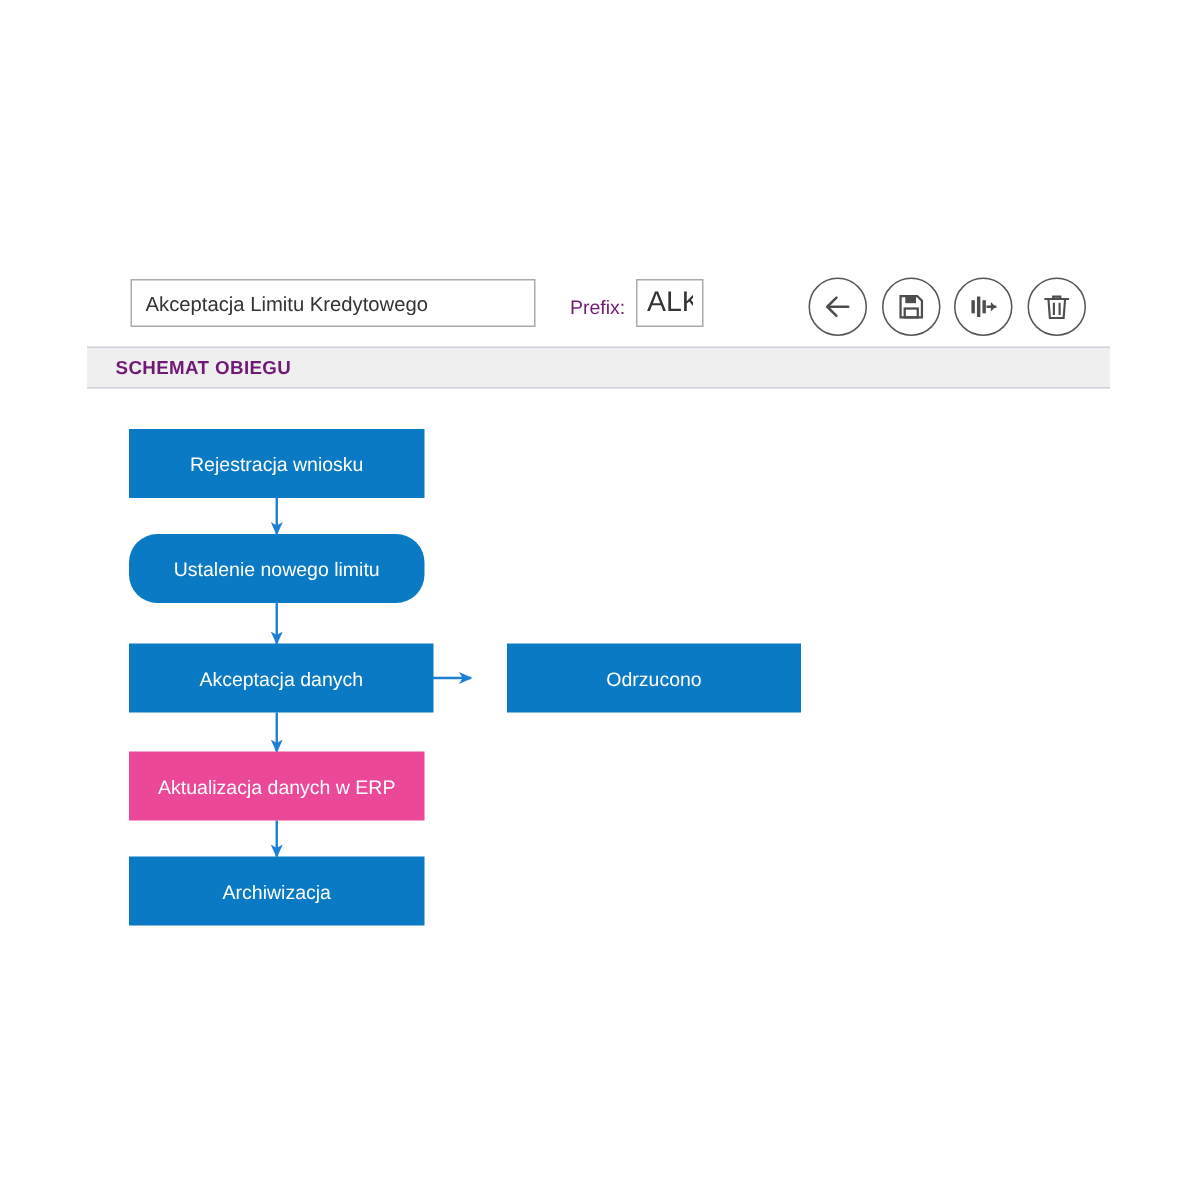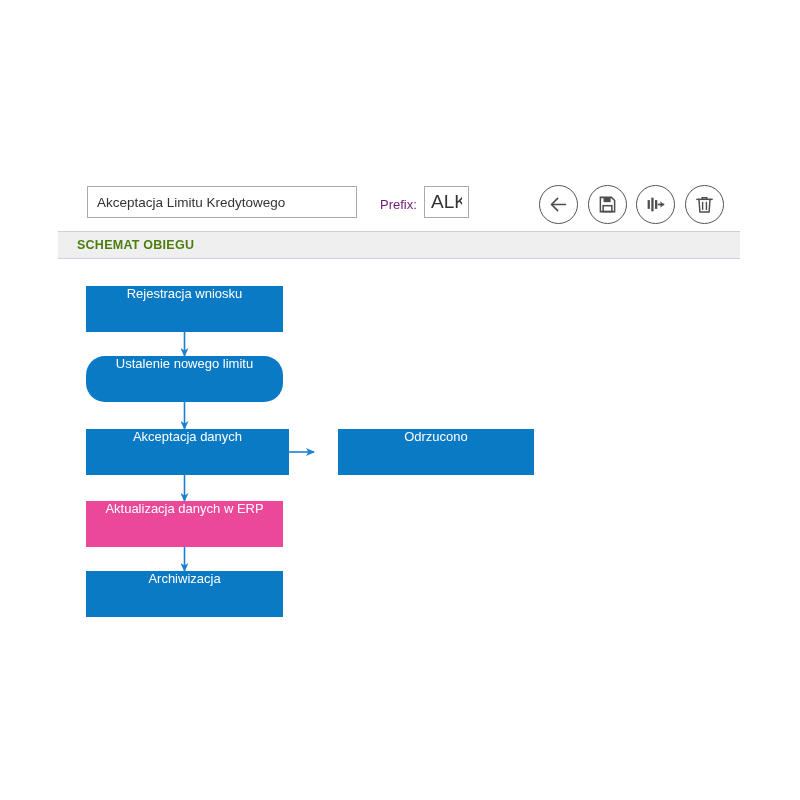--- a/index.html
+++ b/index.html
@@ -108,41 +108,41 @@
     font-size: 12.5px;
     letter-spacing: 0.25px;
     color: #555555;
     padding: 0 10px;
     cursor: pointer;
     white-space: nowrap;
     line-height: 26px;
   }
   .tab:first-child { margin-left: 9px; }
   .tab.active {
-    color: #4d7c0f;
+    color: #701a75;
     font-weight: bold;
   }
 
   
   #diagram {
     position: absolute;
     left: 0;
     top: 0;
     width: 800px;
     height: 800px;
     pointer-events: none;
   }
   #diagram .node-layer { pointer-events: auto; }
 
   .node {
     position: absolute;
     background: #0b7ac4;
     color: #ffffff;
     display: flex;
-    align-items: flex-start;
+    align-items: center;
     justify-content: center;
     font-size: 13px;
     font-family: "Liberation Sans", sans-serif;
     cursor: pointer;
     text-align: center;
     user-select: none;
   }
 </style>
 </head>
 <body>

